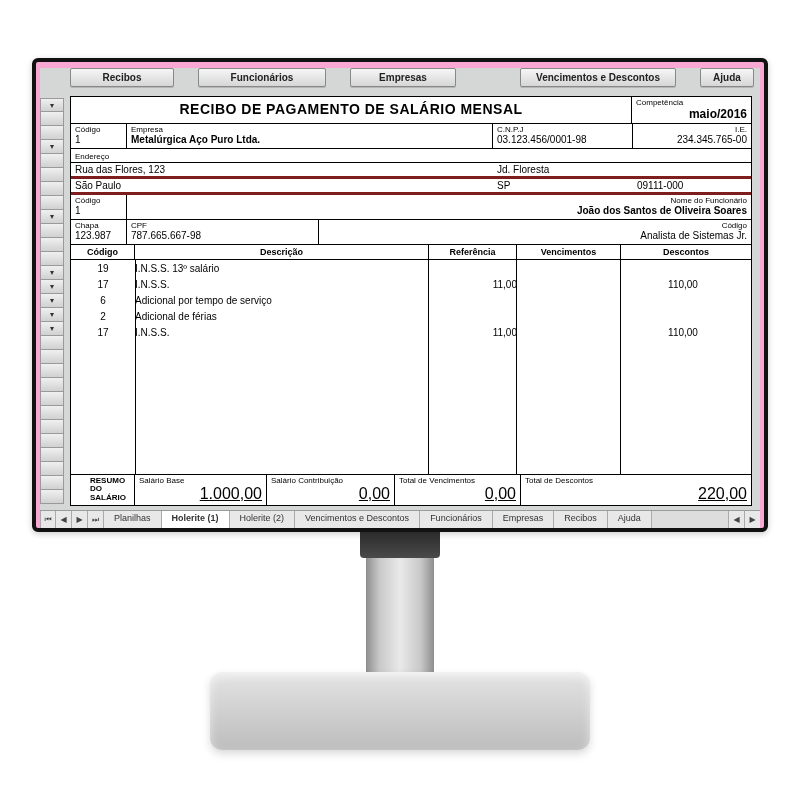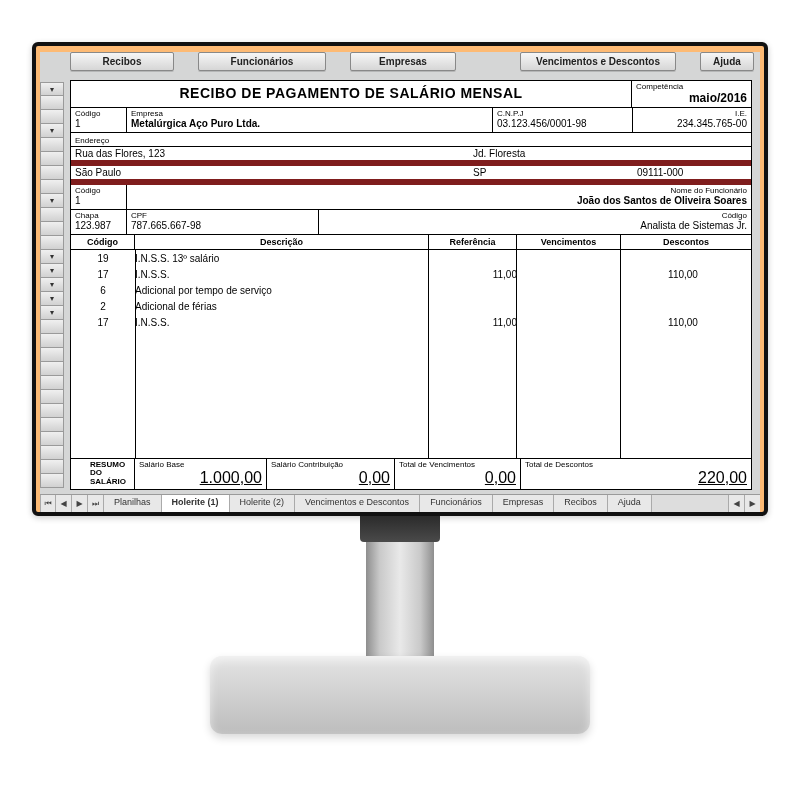--- a/index.html
+++ b/index.html
@@ -4,25 +4,25 @@
 <style>
   * { box-sizing: border-box; margin: 0; padding: 0; }
   body {
     width: 800px; height: 800px;
     font-family: Arial, Helvetica, sans-serif;
     background: #fff;
     display: flex; flex-direction: column; align-items: center;
   }
   
   .monitor {
-    margin-top: 42px;
+    margin-top: 58px;
     width: 736px;
     border: 4px solid #111;
     border-radius: 6px;
-    background: #fdba74;
+    background: #f9a8d4;
     padding: 6px 4px 0 4px;
     box-shadow: 0 2px 6px rgba(0,0,0,0.2);
   }
   .screen {
     width: 100%;
     height: 460px;
     background: #d5d6d6;
     position: relative;
     overflow: hidden;
     font-size: 10px;
@@ -97,21 +97,21 @@
   .val-thin { font-size: 10px;}
 
   
   .c-codigo{ width:56px;}
   .c-empresa{ flex:1;}
   .c-cnpj{ width:140px;}
   .c-ie{ width:118px;}
 
   
   .addr-block { border-bottom: none;}
-  .addr-line { display:flex; border-bottom:6px solid #7f1d1d;gap:24px;}
+  .addr-line { display:flex; border-bottom:3px solid #7f1d1d;}
   .addr-cell { padding: 1px 4px; font-size:10px; }
   .addr-cell.a1{ flex:1;}
   .addr-cell.a2{ width:140px;}
   .addr-cell.a3{ width:118px;}
 
   
   .e-codigo{ width:56px;}
   .e-nome{ flex:1;}
   
   .e-chapa{ width:56px;}

